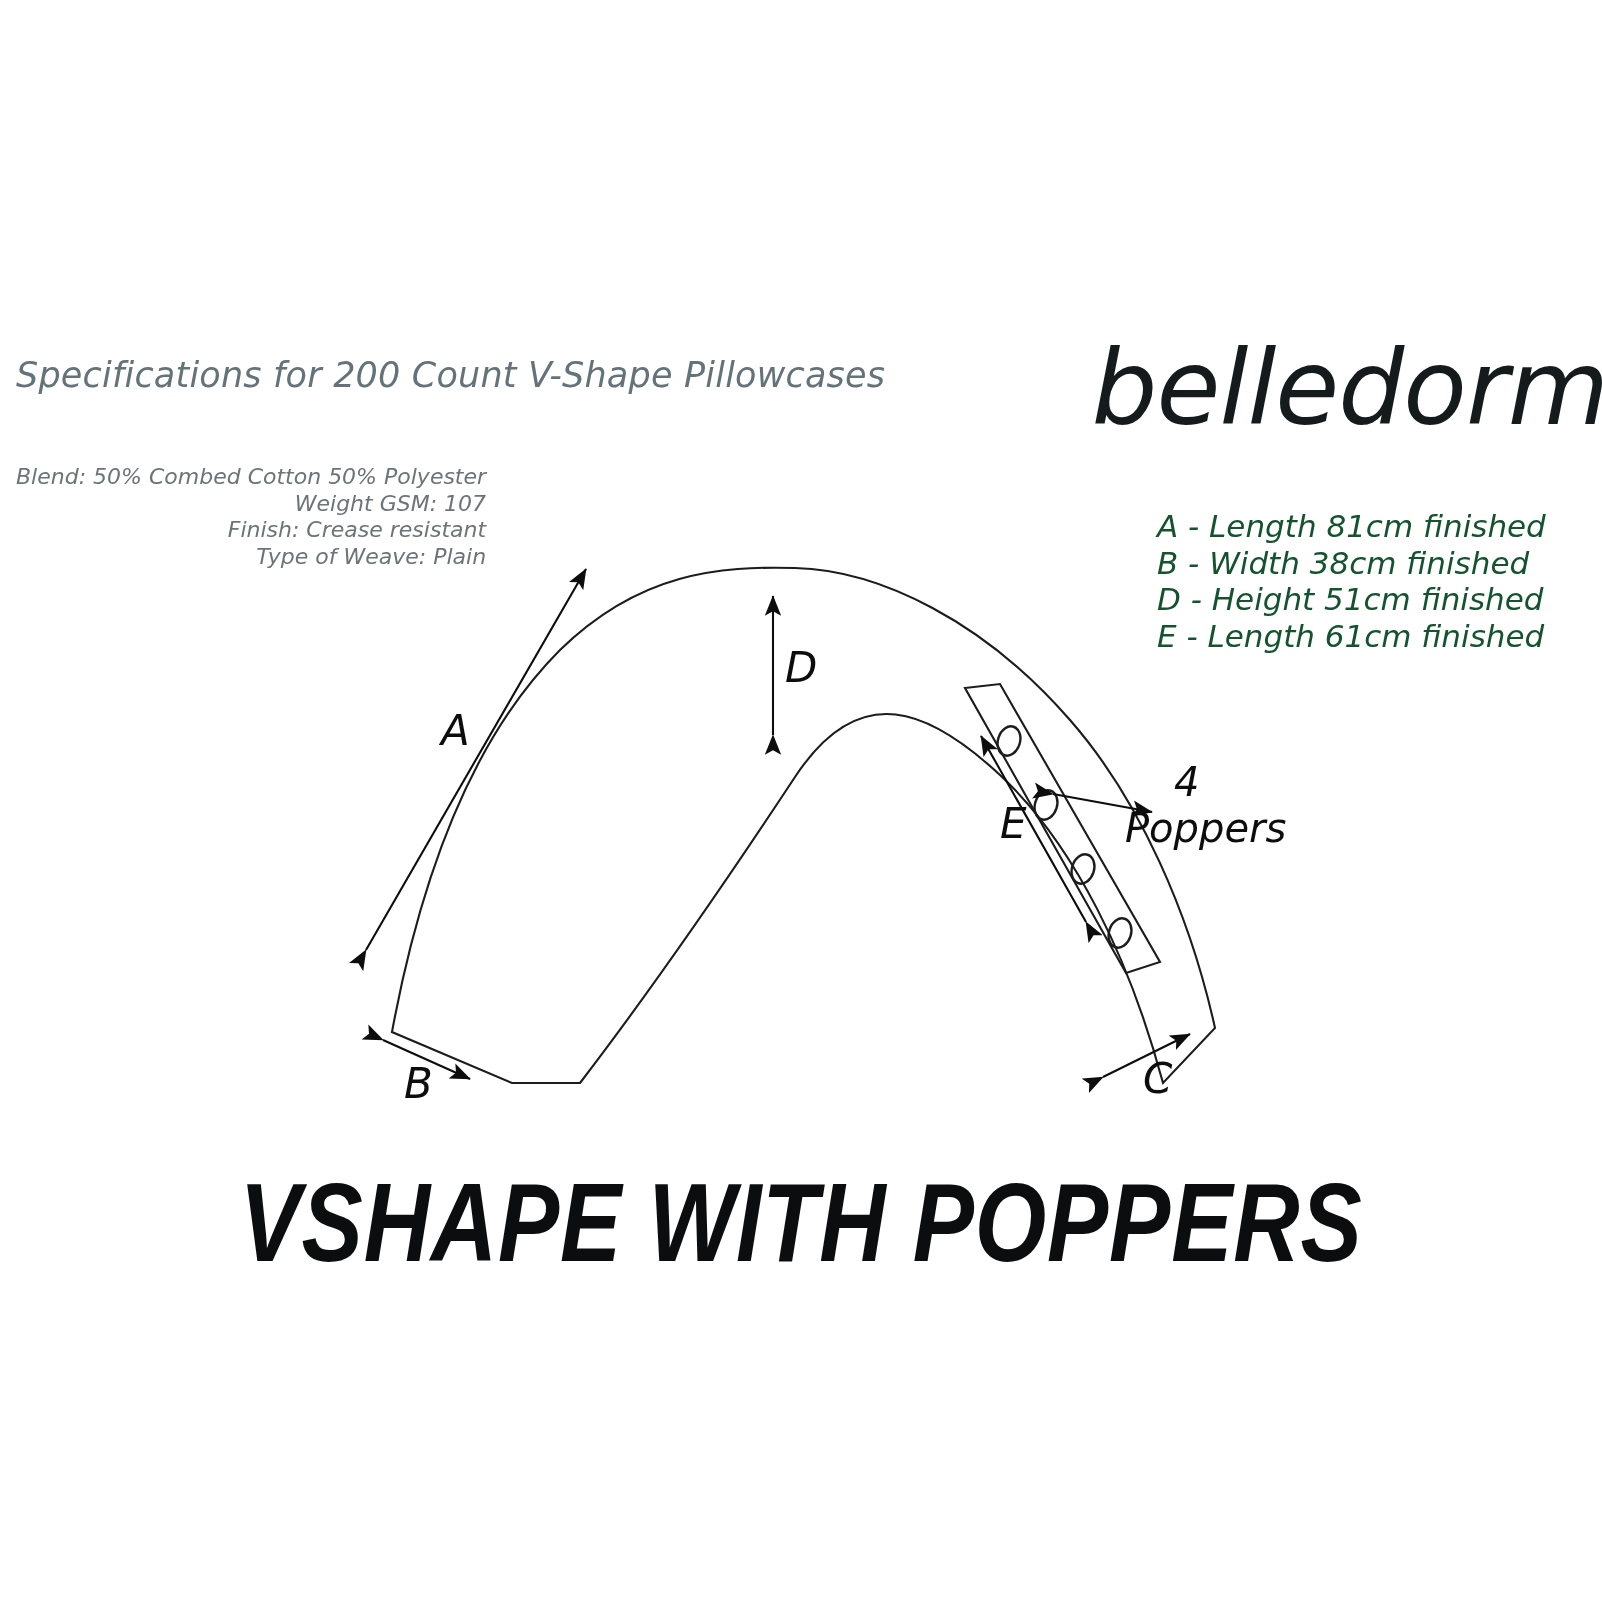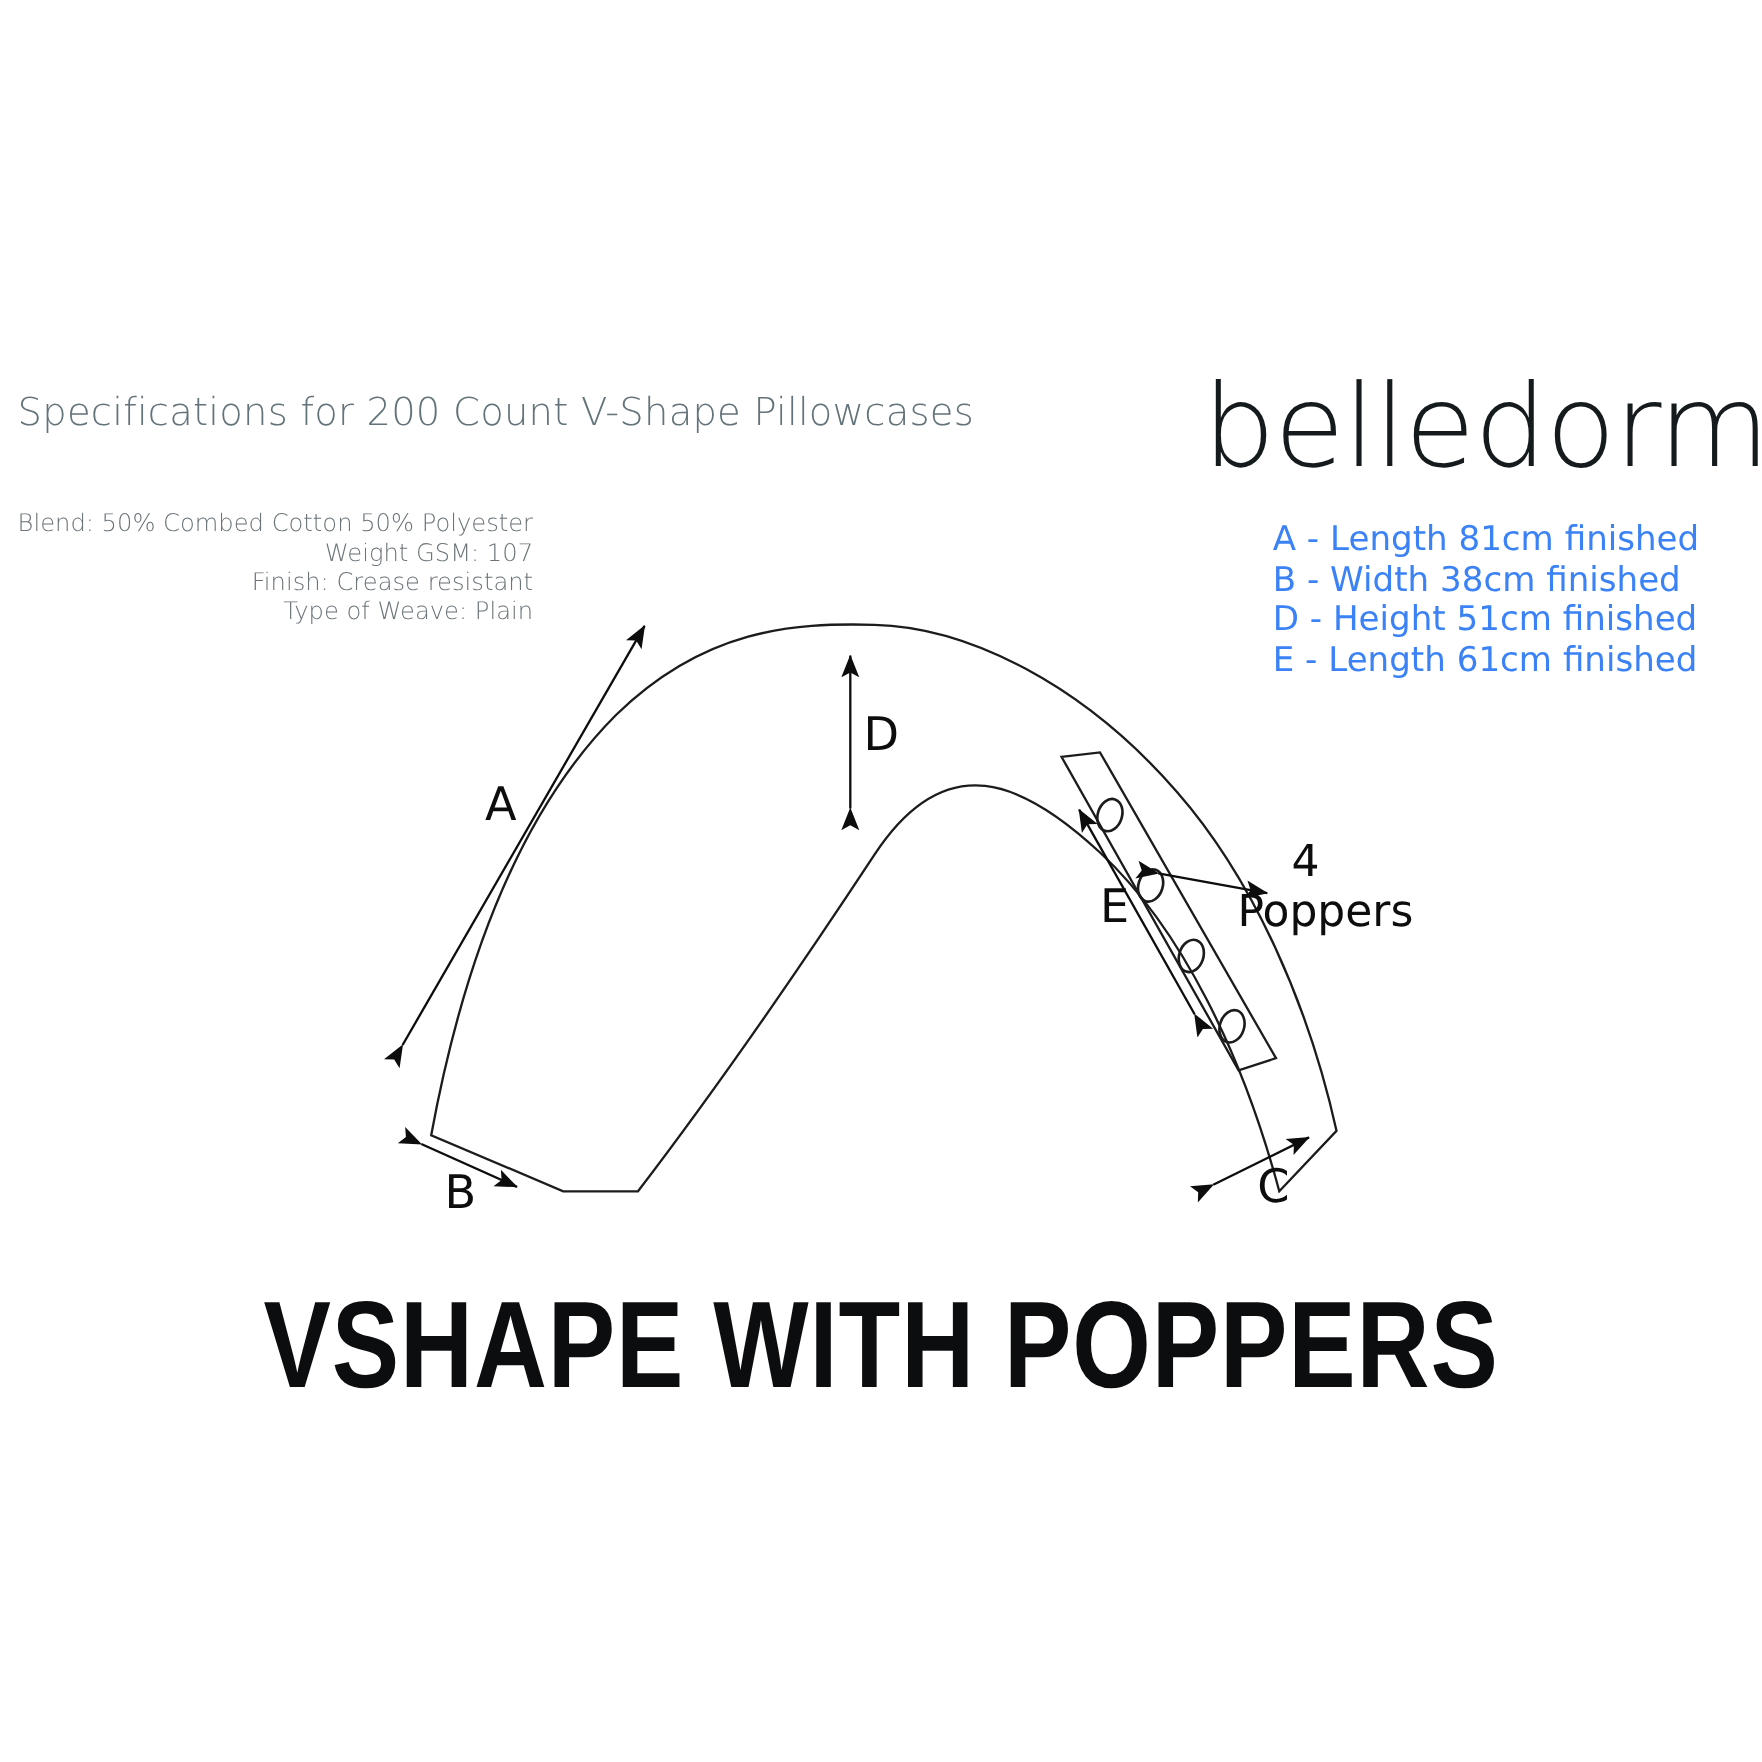--- a/index.html
+++ b/index.html
@@ -9,20 +9,21 @@
   }
   body {
     font-family: "Liberation Sans", sans-serif;
   }
   #page {
     position: relative;
     width: 1602px;
     height: 1602px;
     background: #ffffff;
     overflow: hidden;
+    font-style: italic;
   }
 
   
   #spec-title {
     position: absolute;
     left: 16px;
     top: 355px;
     font-size: 35px;
     font-weight: 300;
     letter-spacing: 0.2px;
@@ -54,22 +55,22 @@
     color: #151a1d;
     line-height: 1;
     font-family: "DejaVu Sans", sans-serif;
     white-space: nowrap;
   }
 
   
   #legend {
     position: absolute;
     left: 1157px;
-    top: 472px;
-    color: #3b82f6;
+    top: 508px;
+    color: #14532d;
     font-size: 31px;
     line-height: 36.5px;
     font-family: "DejaVu Sans", sans-serif;
     white-space: nowrap;
   }
 
   
   #bottom-title {
     position: absolute;
     left: 0;

